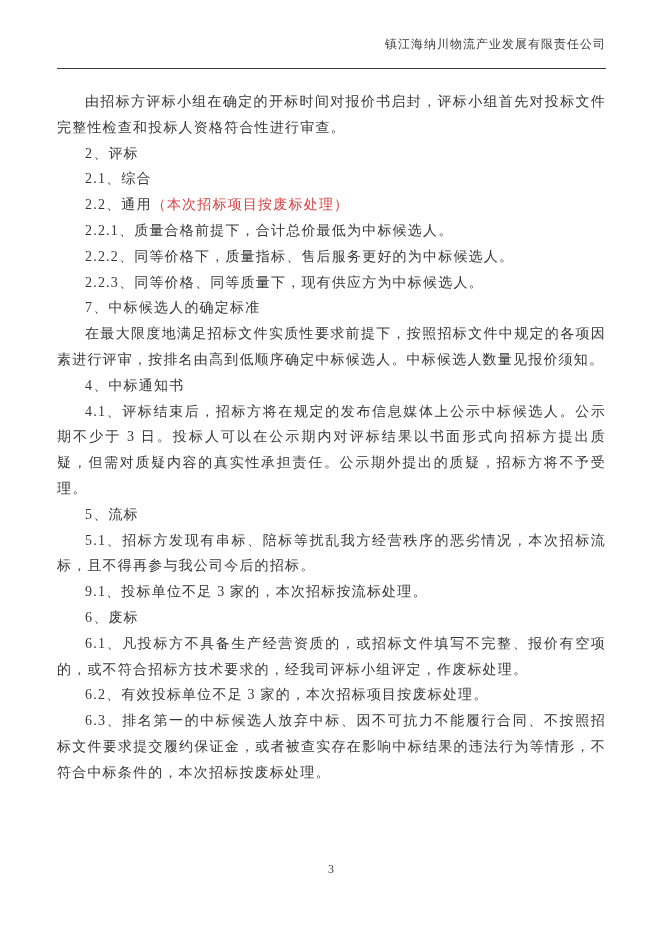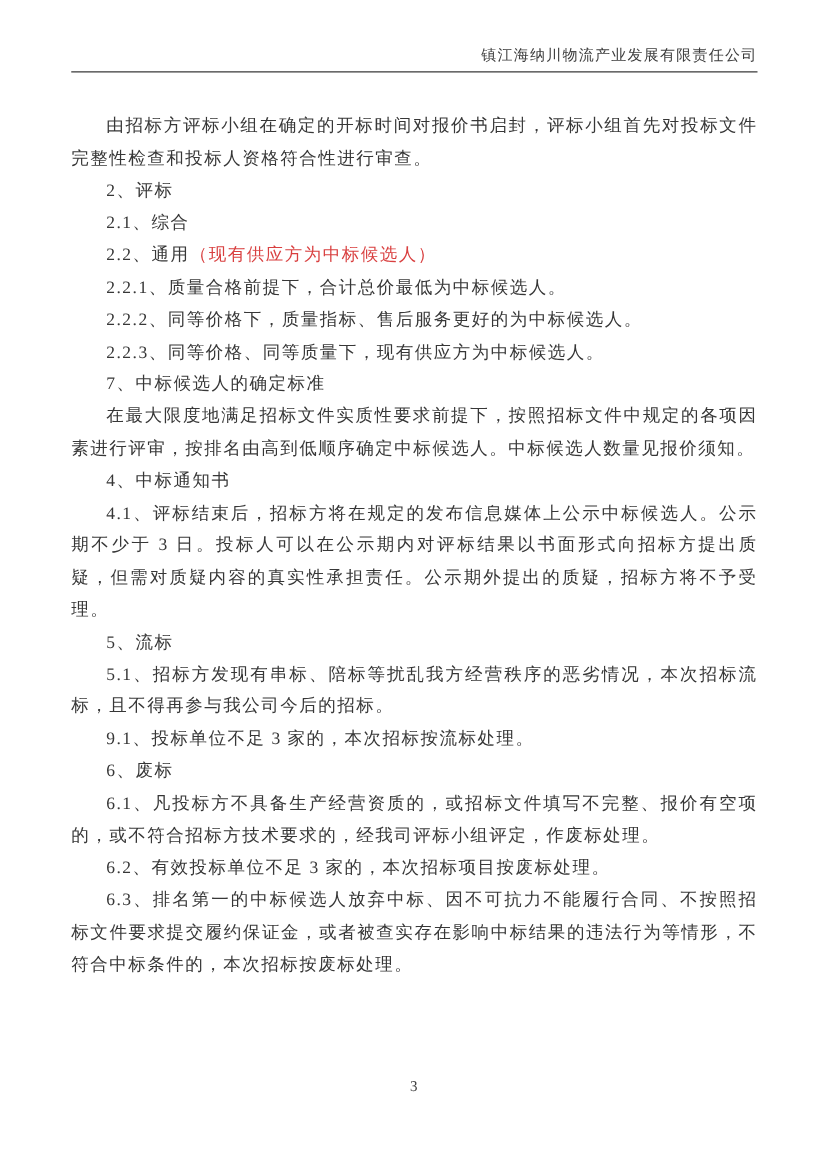--- a/index.html
+++ b/index.html
@@ -18,21 +18,21 @@
     position: absolute;
     left: 57px;
     right: 56px;
     top: 34px;
     text-align: right;
     font-size: 12px;
     line-height: 20px;
     letter-spacing: 1px;
     color: #3c3c3c;
     border-bottom: 1.5px solid #3a3a3a;
-    padding-bottom: 3px;
+    padding-bottom: 14px;
   }
   .content {
     position: absolute;
     left: 57px;
     right: 56px;
     top: 61px;
     margin-top: 28px;
   }
   .content p {
     margin: 0;
@@ -60,21 +60,21 @@
 <div class="page">
 
   <div class="page-header">
     <span>镇江海纳川物流产业发展有限责任公司</span>
   </div>
 
   <div class="content">
     <p>由招标方评标小组在确定的开标时间对报价书启封，评标小组首先对投标文件完整性检查和投标人资格符合性进行审查。</p>
     <p>2、评标</p>
     <p>2.1、综合</p>
-    <p><span>2.2、通用</span><span class="red">（现有供应方为中标候选人）</span></p>
+    <p><span>2.2、通用</span><span class="red">（本次招标项目按废标处理）</span></p>
     <p>2.2.1、质量合格前提下，合计总价最低为中标候选人。</p>
     <p>2.2.2、同等价格下，质量指标、售后服务更好的为中标候选人。</p>
     <p>2.2.3、同等价格、同等质量下，现有供应方为中标候选人。</p>
     <p>7、中标候选人的确定标准</p>
     <p>在最大限度地满足招标文件实质性要求前提下，按照招标文件中规定的各项因素进行评审，按排名由高到低顺序确定中标候选人。中标候选人数量见报价须知。</p>
     <p>4、中标通知书</p>
     <p>4.1、评标结束后，招标方将在规定的发布信息媒体上公示中标候选人。公示期不少于 3 日。投标人可以在公示期内对评标结果以书面形式向招标方提出质疑，但需对质疑内容的真实性承担责任。公示期外提出的质疑，招标方将不予受理。</p>
     <p>5、流标</p>
     <p>5.1、招标方发现有串标、陪标等扰乱我方经营秩序的恶劣情况，本次招标流标，且不得再参与我公司今后的招标。</p>
     <p>9.1、投标单位不足 3 家的，本次招标按流标处理。</p>

